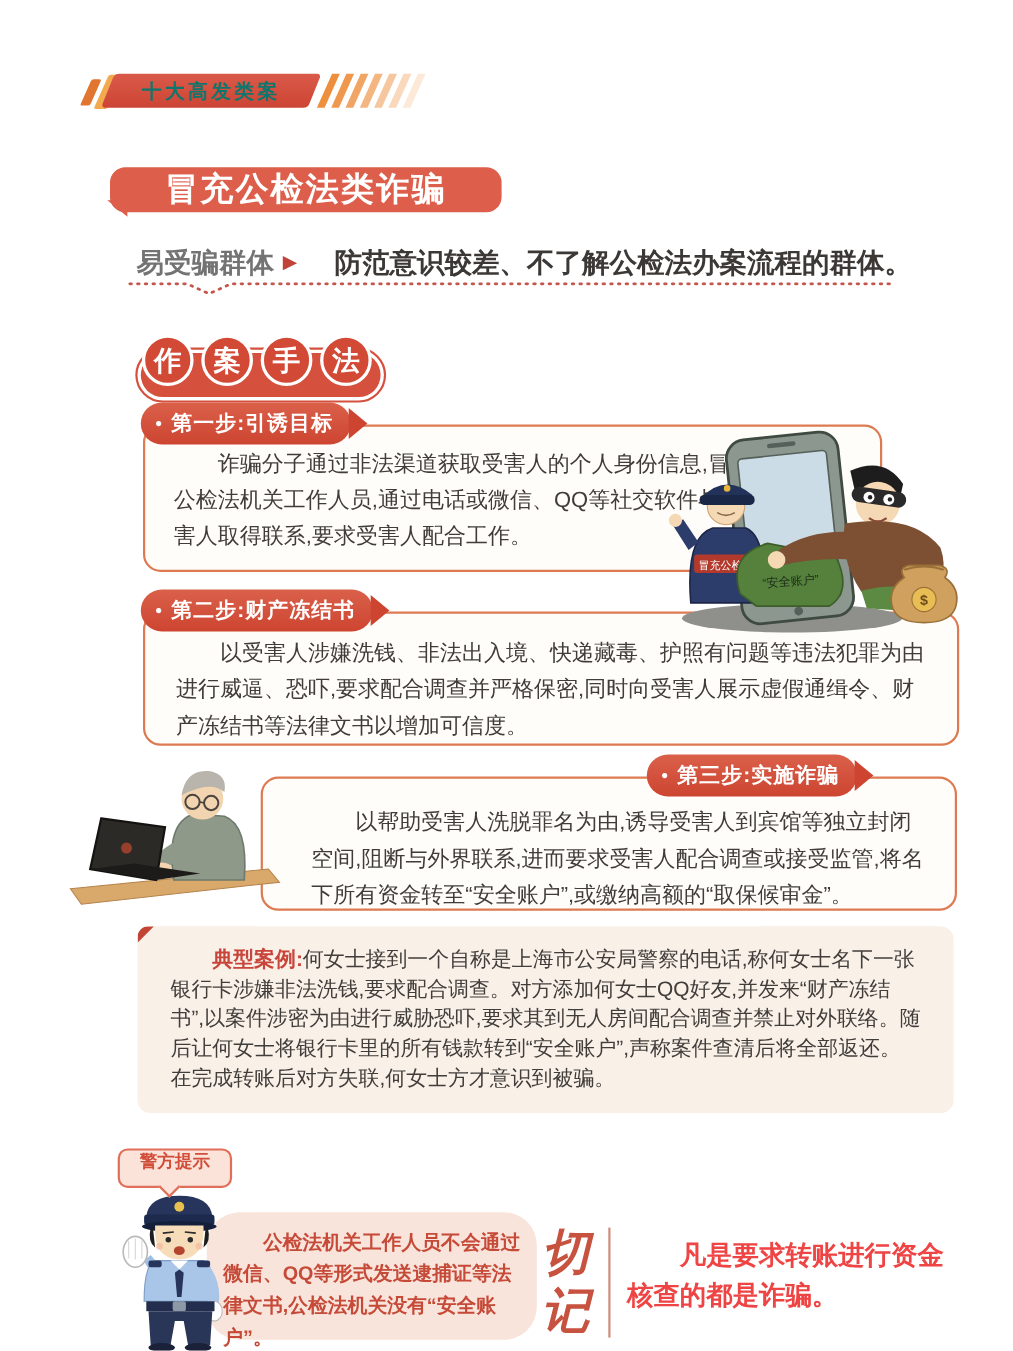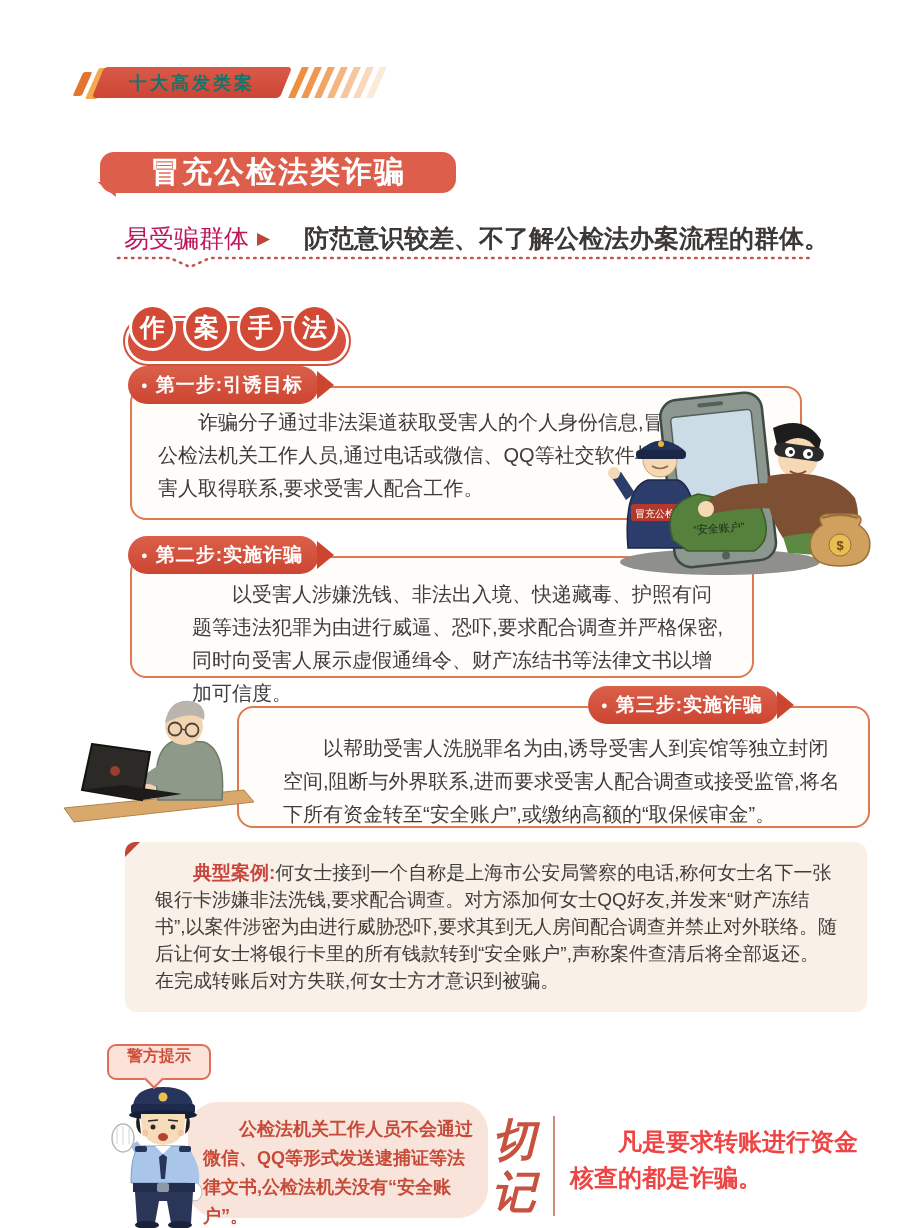--- a/index.html
+++ b/index.html
@@ -36,41 +36,41 @@
     position:absolute; left:100px; top:152px; width:356px; height:41px;
     background:#dc5e4b; border-radius:14px;
     display:flex; align-items:center; justify-content:center;
     color:#fff; font-size:30px; font-weight:bold; letter-spacing:2px;
   }
   .title-badge::after {
     content:""; position:absolute; left:5px; bottom:-13px;
     border:9px solid transparent; border-top:15px solid #dc5e4b; transform: skewX(32deg);
   }
   .subtitle { position:absolute; left:124px; top:222px; display:flex; align-items:center; white-space:nowrap; }
-  .subtitle .aud-label { color:#be185d; font-size:25px; font-weight:normal; }
+  .subtitle .aud-label { color:#737373; font-size:25px; font-weight:bold; }
   .subtitle .aud-arrow { color:#bf4337; font-size:17px; margin:0 10px 0 8px; }
   .subtitle .aud-text { color:#3b3836; font-size:25px; font-weight:bold;margin-left:24px; }
   .dotline { position:absolute; left:114px; top:252px; }
   
   .section-badge { position:absolute; left:128px; top:304px; width:218px; height:58px; }
   .section-badge .bar {
     position:absolute; left:0; top:17px; width:218px; height:40px;
     background:#d6503e; border-radius:22px; outline:2px solid #d6503e; outline-offset:3px;
   }
   .section-badge .char {
     position:absolute; top:0; width:47px; height:47px; border-radius:50%;
     background:#d24a36; border:3px solid #ffffff;
     color:#fff; font-size:25px; font-weight:bold;
     display:flex; align-items:center; justify-content:center;
   }
   .char.c0{ left:1px; } .char.c1{ left:55px; } .char.c2{ left:109px; } .char.c3{ left:163px; }
   
   .step-box { position:absolute; background:#fffdf9; border:2px solid #dd7a52; border-radius:16px; }
   .box1 { left:130px; top:386px; width:672px; height:134px; }
-  .box2 { left:130px; top:556px; width:624px; height:122px;padding-left:32px; }
+  .box2 { left:130px; top:556px; width:742px; height:122px; }
   .box3 { left:237px; top:706px; width:633px; height:122px;padding-left:20px; }
   .step-text { color:#3f3c3a; font-size:20px; line-height:33px; text-indent:2em; }
   .box1 .step-text { margin:18px 24px 0 26px; width:528px; }
   .box2 .step-text { margin:20px 28px 0 28px; }
   .box3 .step-text { margin:24px 24px 0 24px; }
   .pill {
     position:absolute; z-index:3; height:38px;
     background: linear-gradient(180deg,#da604a,#cd4531);
     border-radius:19px; color:#fff; display:flex; align-items:center;
     padding:0 16px 0 13px; font-weight:bold; font-size:19px; letter-spacing:1px;
@@ -213,21 +213,21 @@
     <g>
       <path d="M254 137 Q248 128 259 126 L285 126 Q297 128 291 137 Q305 147 301 163 Q297 178 272 178 Q247 178 243 163 Q239 147 254 137 Z" fill="#cfa05e" stroke="#9a7038" stroke-width="1.5"></path>
       <path d="M254 130 Q272 124 290 130" stroke="#9a7038" stroke-width="2" fill="none"></path>
       <circle cx="272" cy="157" r="11" fill="#e8be54" stroke="#9a7038"></circle>
       <text x="272" y="162" font-size="13" fill="#6b4a1a" text-anchor="middle" font-weight="bold">$</text>
     </g>
   </svg>
 
   <div class="pill pill2">
     <span class="dot">●</span>
-    <span>第二步:实施诈骗</span>
+    <span>第二步:财产冻结书</span>
   </div>
   <div class="step-box box2">
     <p class="step-text">以受害人涉嫌洗钱、非法出入境、快递藏毒、护照有问题等违法犯罪为由进行威逼、恐吓,要求配合调查并严格保密,同时向受害人展示虚假通缉令、财产冻结书等法律文书以增加可信度。</p>
   </div>
 
   <div class="pill pill3">
     <span class="dot">●</span>
     <span>第三步:实施诈骗</span>
   </div>
   <div class="step-box box3">

